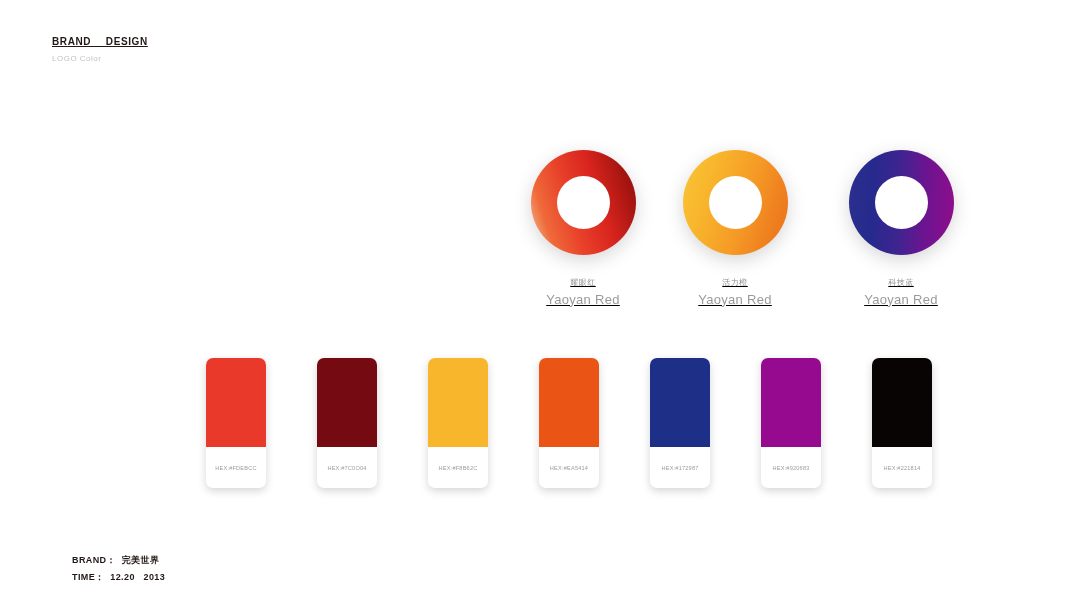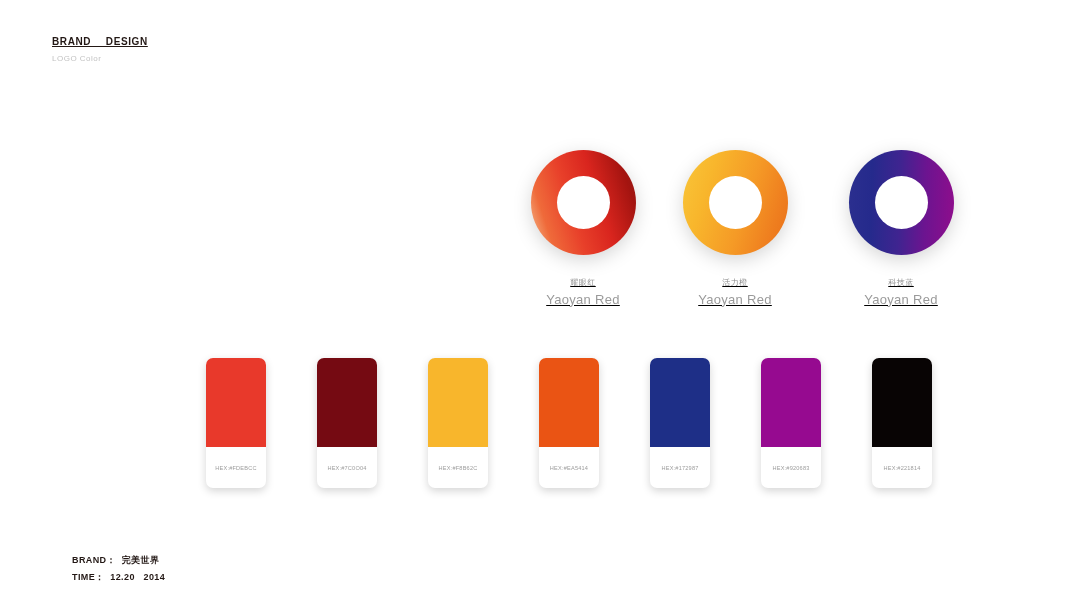--- a/index.html
+++ b/index.html
@@ -240,14 +240,14 @@
 
   <div class="swatch" style="left:666px;">
     <div class="swatch-color" style="background: rgb(8, 4, 4);"></div>
     <div class="swatch-label">HEX:#221814</div>
   </div>
 
 </div>
 
 <div class="footer">
   <div class="footer-line">BRAND：  完美世界</div>
-  <div class="footer-line">TIME：  12.20   2014</div>
+  <div class="footer-line">TIME：  12.20   2013</div>
 </div>
 
 </body></html>

